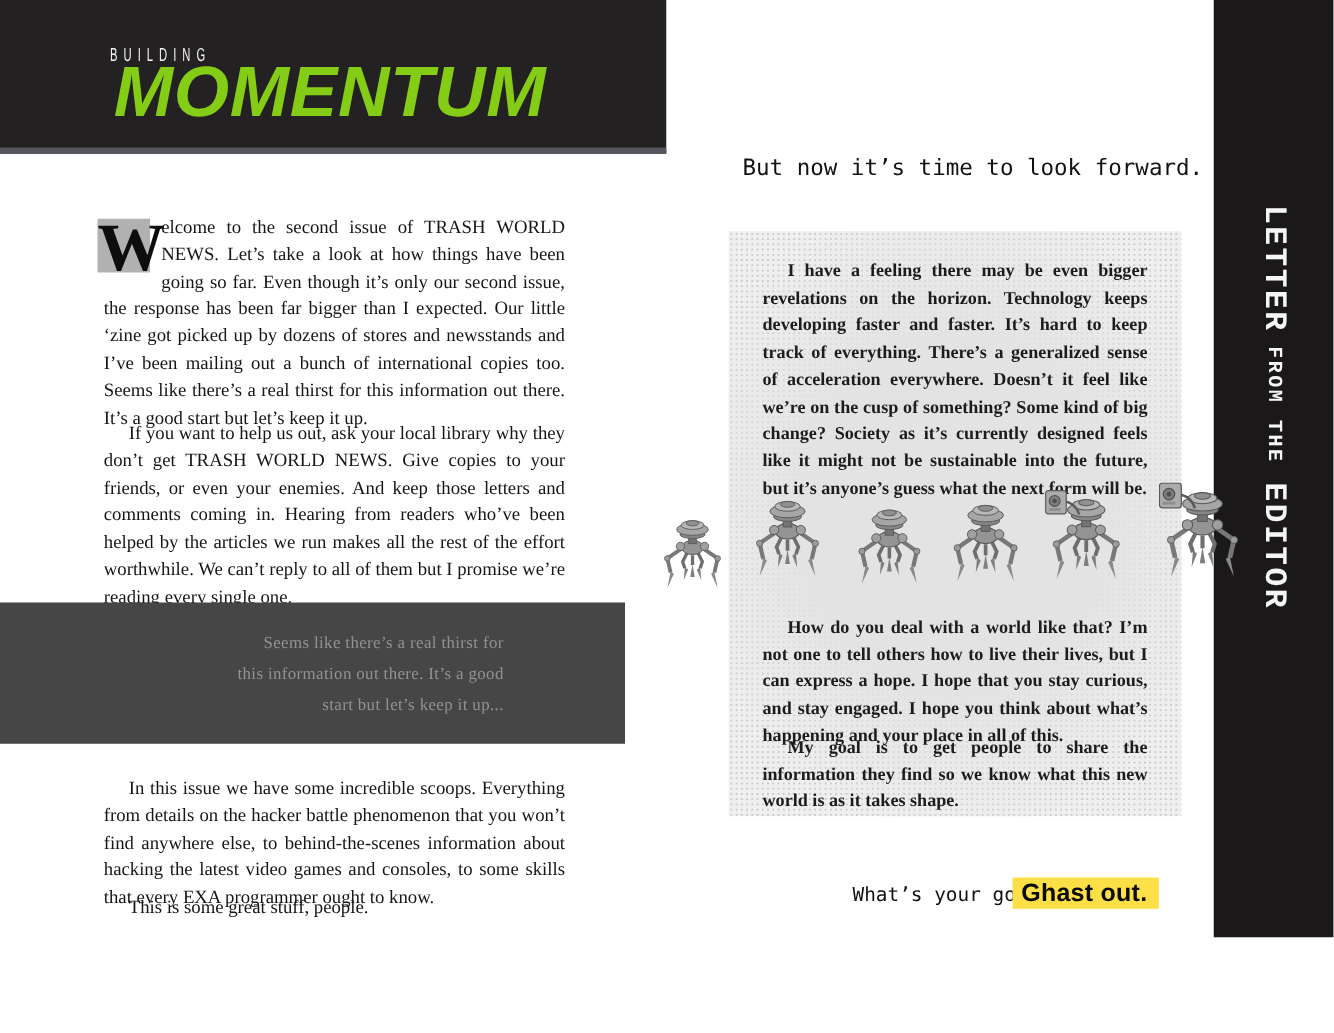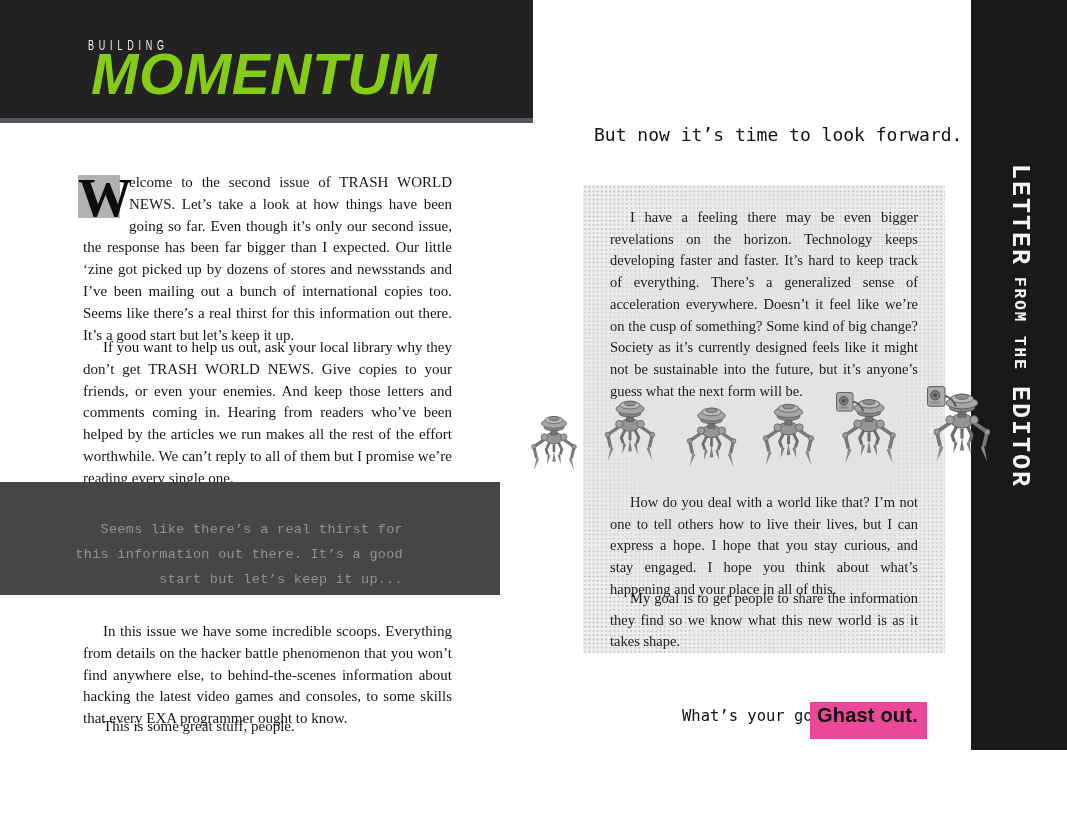--- a/index.html
+++ b/index.html
@@ -41,22 +41,22 @@
     text-align:center; font-weight:bold; font-family:"Liberation Serif", serif;
   }
 
   .pullquote {
     position:absolute; left:0; top:482px; width:500px; height:113px;
     background:#464646;
   }
   .pullquote-text {
     position:absolute; right:97px; top:19px; text-align:right;
     white-space:pre-line; color:#929292;
-    font-family:Liberation Mono, monospace; font-size:13.5px;
-    line-height:25px; letter-spacing:0.3px;margin-top:16px;
+    font-family:Liberation Serif, serif; font-size:13.5px;
+    line-height:25px; letter-spacing:0.3px;
   }
 
   .pagepill {
     position:absolute; width:50px; height:22px; border-radius:11px;
     background:#151515; color:#ffffff; font-family:"Liberation Sans", sans-serif;
     font-weight:bold; font-size:14px; line-height:22px; 
     letter-spacing:1px;
   }
   #pill-left  { left:241px; top:779px; }
   #pill-right { left:766px; top:779px;margin-top:16px; }
@@ -66,20 +66,21 @@
     position:absolute; left:589px; top:119px; margin:5px;
     font-family:"DejaVu Sans Mono", monospace; font-weight:normal;
     font-size:18px; color:#111111; white-space:nowrap;
   }
 
   .halftone {
     position:absolute; left:583px; top:185px; width:362px; height:468px;
     background-color:#efefef;
     background-image:radial-gradient(#c6c6c6 1.05px, rgba(255,255,255,0) 1.05px);
     background-size:4.2px 4.2px;
+    font-weight:bold;
   }
   .halftone::before {
     content:""; position:absolute; inset:0;
     background:radial-gradient(ellipse 62% 56% at 50% 48%, #e3e3e3 52%, rgba(227,227,227,0) 100%);
   }
   .boxpg {
     position:absolute; left:27px; width:308px; margin:0;
     font-size:14.5px; line-height:21.7px; text-align:justify; text-indent:20px;
     color:#1c1c1c; z-index:2;
   }
@@ -94,23 +95,23 @@
   #bot4 { left:757px; top:397px; width:63px; }
   #bot5 { left:836px; top:392px; width:66px; }
   #bot6 { left:927px; top:386px; width:70px; }
 
   .question {
     position:absolute; left:682px; top:707px; margin:0;
     font-family:"DejaVu Sans Mono", monospace; font-size:15.5px; color:#111111;
     white-space:nowrap;
   }
   .signoff {
-    position:absolute; left:810px; top:702px; background:#ec4899;
+    position:absolute; left:810px; top:702px; background:#fde047;
     color:#0b0b0b; font-family:"Liberation Sans", sans-serif; font-weight:bold;
-    font-size:20px; line-height:24px; padding:1px 9px 12px 7px;
+    font-size:20px; line-height:24px; padding:1px 9px 0 7px;
     letter-spacing:0.2px; white-space:nowrap;
   }
 
   
   .sidebar {
     position:absolute; right:0; top:0; width:96px; height:826px;
     background:#1b1819; display:flex; flex-direction:column; align-items:center;
   }
   .vtext {
     display:flex; flex-direction:column; align-items:center; margin-top:164px;

